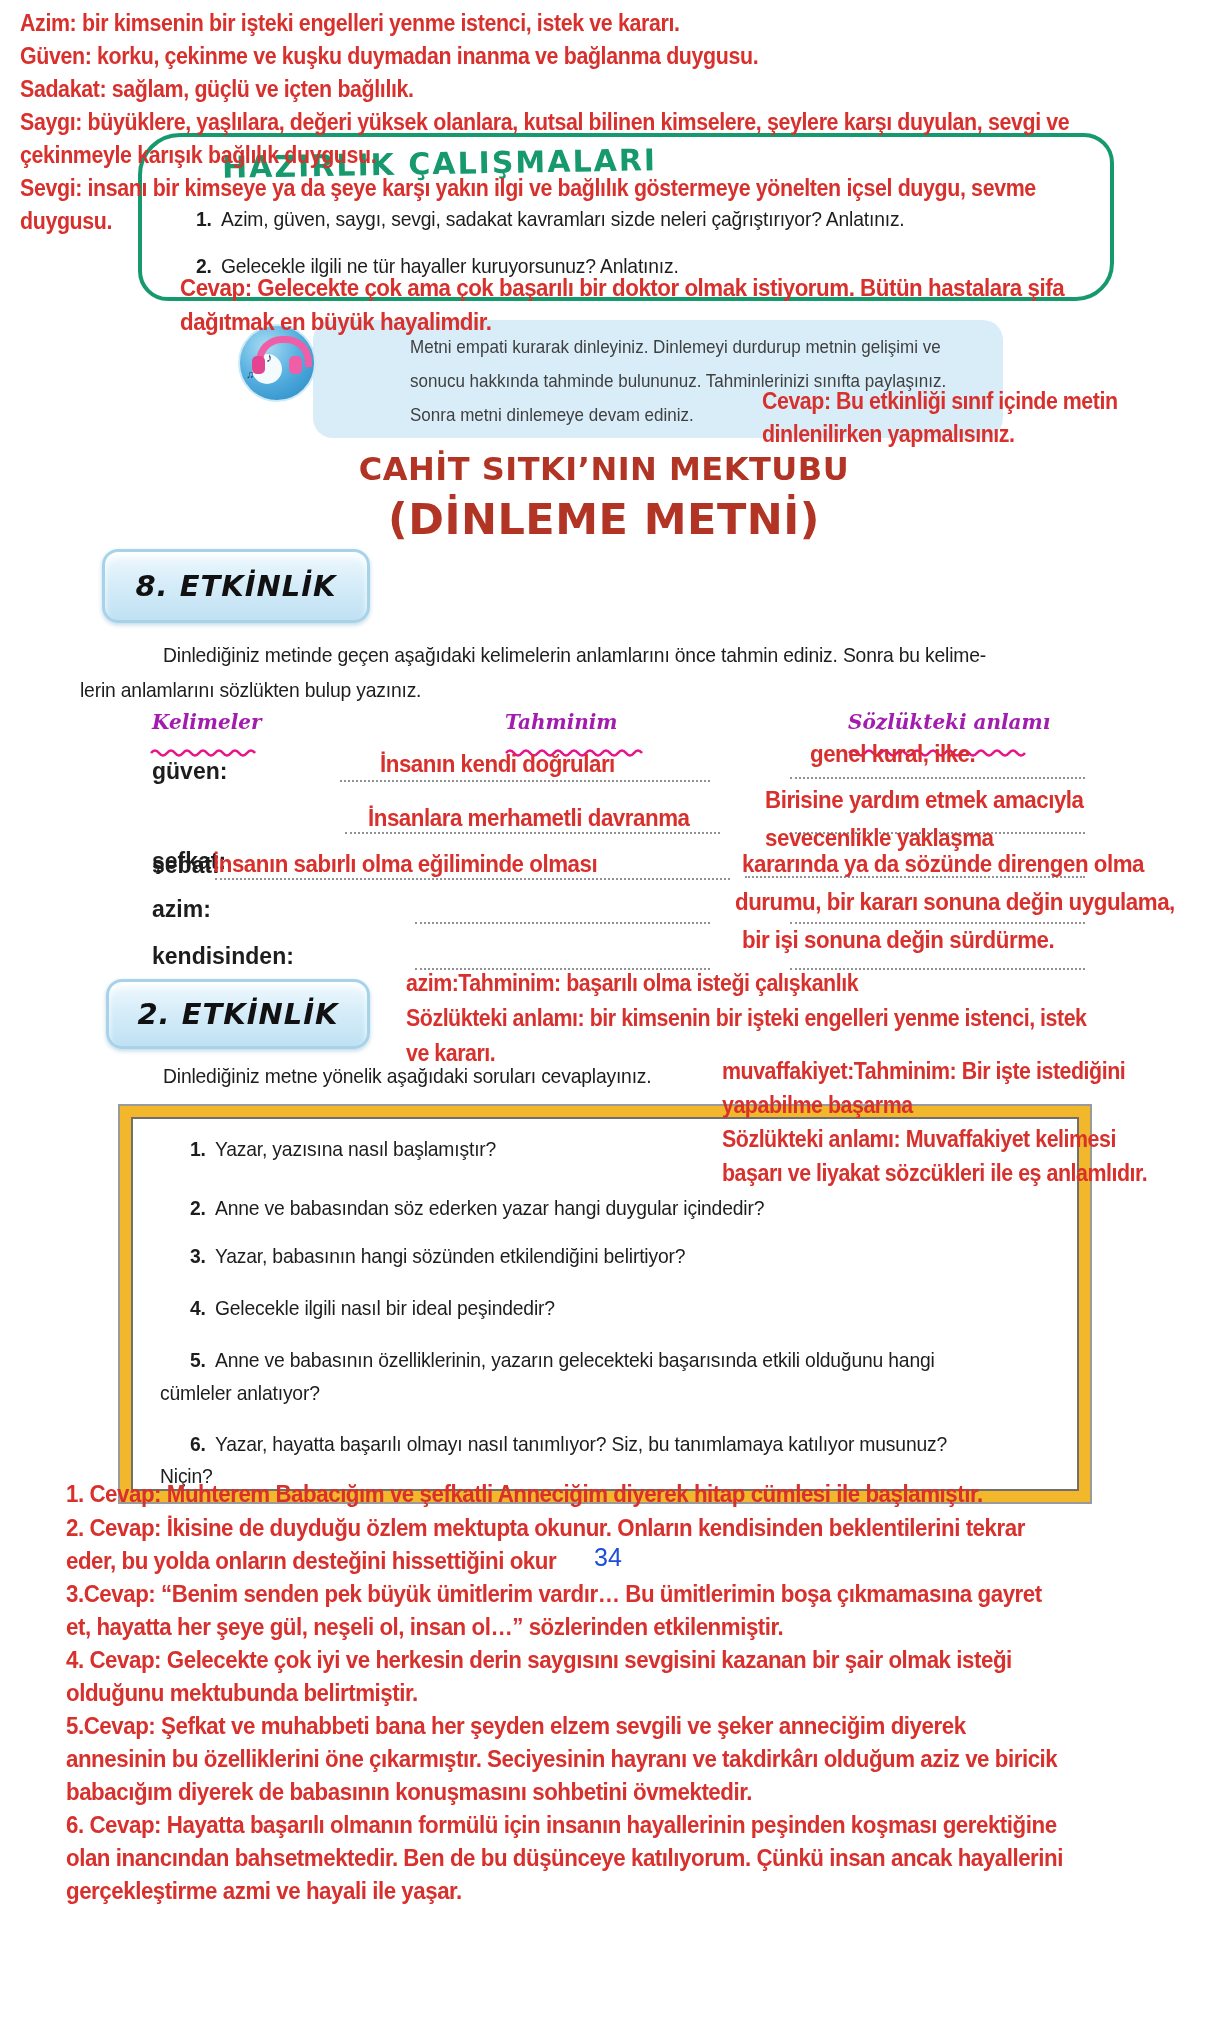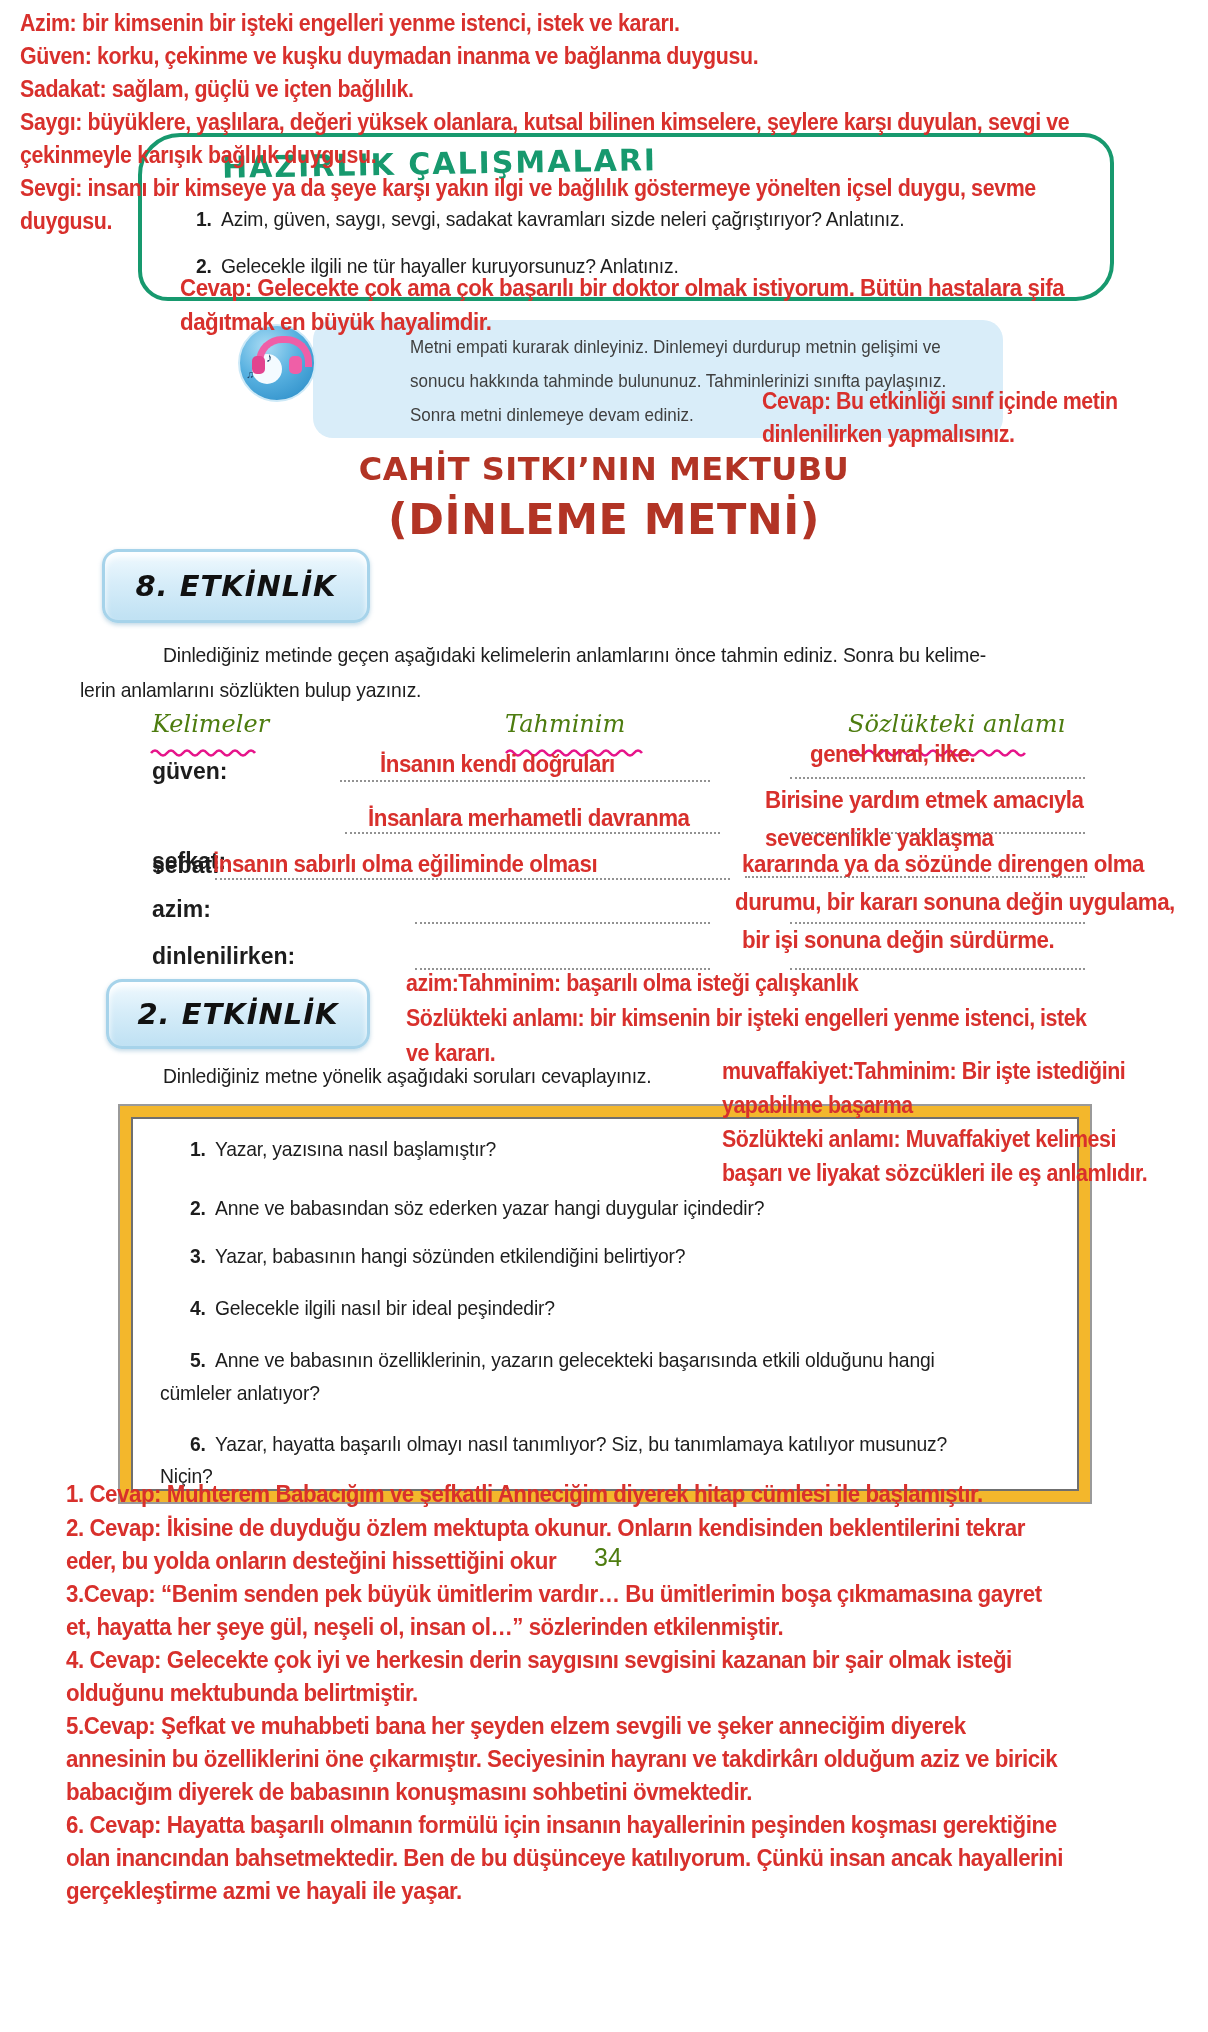--- a/index.html
+++ b/index.html
@@ -59,31 +59,31 @@
 
   
   .badge{position:absolute;background:linear-gradient(#f0f9fe 0%,#d7edf9 45%,#bfe1f3 100%);
     border:3px solid #a6d3ea;border-radius:16px;
     box-shadow:inset 0 5px 6px rgba(255,255,255,.95),0 2px 4px rgba(120,170,200,.45);
     display:flex;align-items:center;justify-content:center;z-index:2;}
   .badge span{font-weight:700;font-style:italic;font-size:29px;color:#111;
     letter-spacing:1px;font-family:"DejaVu Sans",sans-serif;}
 
   
-  .hand{font-family:"DejaVu Serif",serif;font-style:italic;font-weight:400;font-size:24px;color:#4d7c0f;z-index:2;}
+  .hand{font-family:"DejaVu Serif",serif;font-style:italic;font-weight:700;font-size:20px;color:#a21caf;z-index:2;}
   .word{font-size:23px;font-weight:700;color:#1d1d1d;z-index:2;}
   .dotted{position:absolute;border-bottom:2px dotted #929292;height:2px;z-index:1;}
   .wavy{position:absolute;z-index:2;}
 
   
   .qbox{position:absolute;left:120px;top:1106px;width:948px;height:374px;
     border:11px solid #f3b72c;background:#fff;
     box-shadow:0 0 0 2px #9a9a9a, inset 0 0 0 2px #6f6f6f;z-index:1;}
 
-  .pagenum{position:absolute;left:594px;top:1543px;font-size:25px;color:#4d7c0f;z-index:4;}
+  .pagenum{position:absolute;left:594px;top:1543px;font-size:25px;color:#1d4ed8;z-index:4;}
 </style>
 </head>
 <body>
 
 <div class="abs red def" style="left:20px;top:10px">Azim: bir kimsenin bir işteki engelleri yenme istenci, istek ve kararı.</div>
 <div class="abs red def" style="left:20px;top:43px">Güven: korku, çekinme ve kuşku duymadan inanma ve bağlanma duygusu.</div>
 <div class="abs red def" style="left:20px;top:76px">Sadakat: sağlam, güçlü ve içten bağlılık.</div>
 <div class="abs red def" style="left:20px;top:109px">Saygı: büyüklere, yaşlılara, değeri yüksek olanlara, kutsal bilinen kimselere, şeylere karşı duyulan, sevgi ve</div>
 <div class="abs red def" style="left:20px;top:142px">çekinmeyle karışık bağlılık duygusu.</div>
 <div class="abs red def" style="left:20px;top:175px">Sevgi: insanı bir kimseye ya da şeye karşı yakın ilgi ve bağlılık göstermeye yönelten içsel duygu, sevme</div>
@@ -138,21 +138,21 @@
     <path d="M1 5 q4 -5 8 0 t8 0 t8 0 t8 0 t8 0 t8 0 t8 0 t8 0 t8 0 t8 0 t8 0 t8 0 t8 0 t8 0 t8 0 t8 0 t8 0" stroke="#e6158a" stroke-width="2.6" fill="none"></path>
   </svg>
 <svg class="wavy" style="left:848px;top:748px" width="184" height="10">
     <path d="M1 5 q4 -5 8 0 t8 0 t8 0 t8 0 t8 0 t8 0 t8 0 t8 0 t8 0 t8 0 t8 0 t8 0 t8 0 t8 0 t8 0 t8 0 t8 0 t8 0 t8 0 t8 0 t8 0 t8 0" stroke="#e6158a" stroke-width="2.6" fill="none"></path>
   </svg>
 
 <div class="abs word" style="left:152px;top:758px">güven:</div>
 <div class="abs word" style="left:152px;top:848px">şefkat:</div>
 <div class="abs word" style="left:152px;top:852px">sebat:</div>
 <div class="abs word" style="left:152px;top:896px">azim:</div>
-<div class="abs word" style="left:152px;top:943px">dinlenilirken:</div>
+<div class="abs word" style="left:152px;top:943px">kendisinden:</div>
 
 <div class="abs red ans24" style="left:380px;top:750px">İnsanın kendi doğruları</div>
 <div class="abs red ans24" style="left:368px;top:804px">İnsanlara merhametli davranma</div>
 <div class="abs red ans24" style="left:213px;top:850px">İnsanın sabırlı olma eğiliminde olması</div>
 
 <div class="abs red ans24" style="left:810px;top:740px">genel kural, ilke.</div>
 <div class="abs red ans24" style="left:765px;top:786px">Birisine yardım etmek amacıyla</div>
 <div class="abs red ans24" style="left:765px;top:824px">sevecenlikle yaklaşma</div>
 <div class="abs red ans24" style="left:742px;top:850px">kararında ya da sözünde direngen olma</div>
 <div class="abs red ans24" style="left:735px;top:888px">durumu, bir kararı sonuna değin uygulama,</div>

